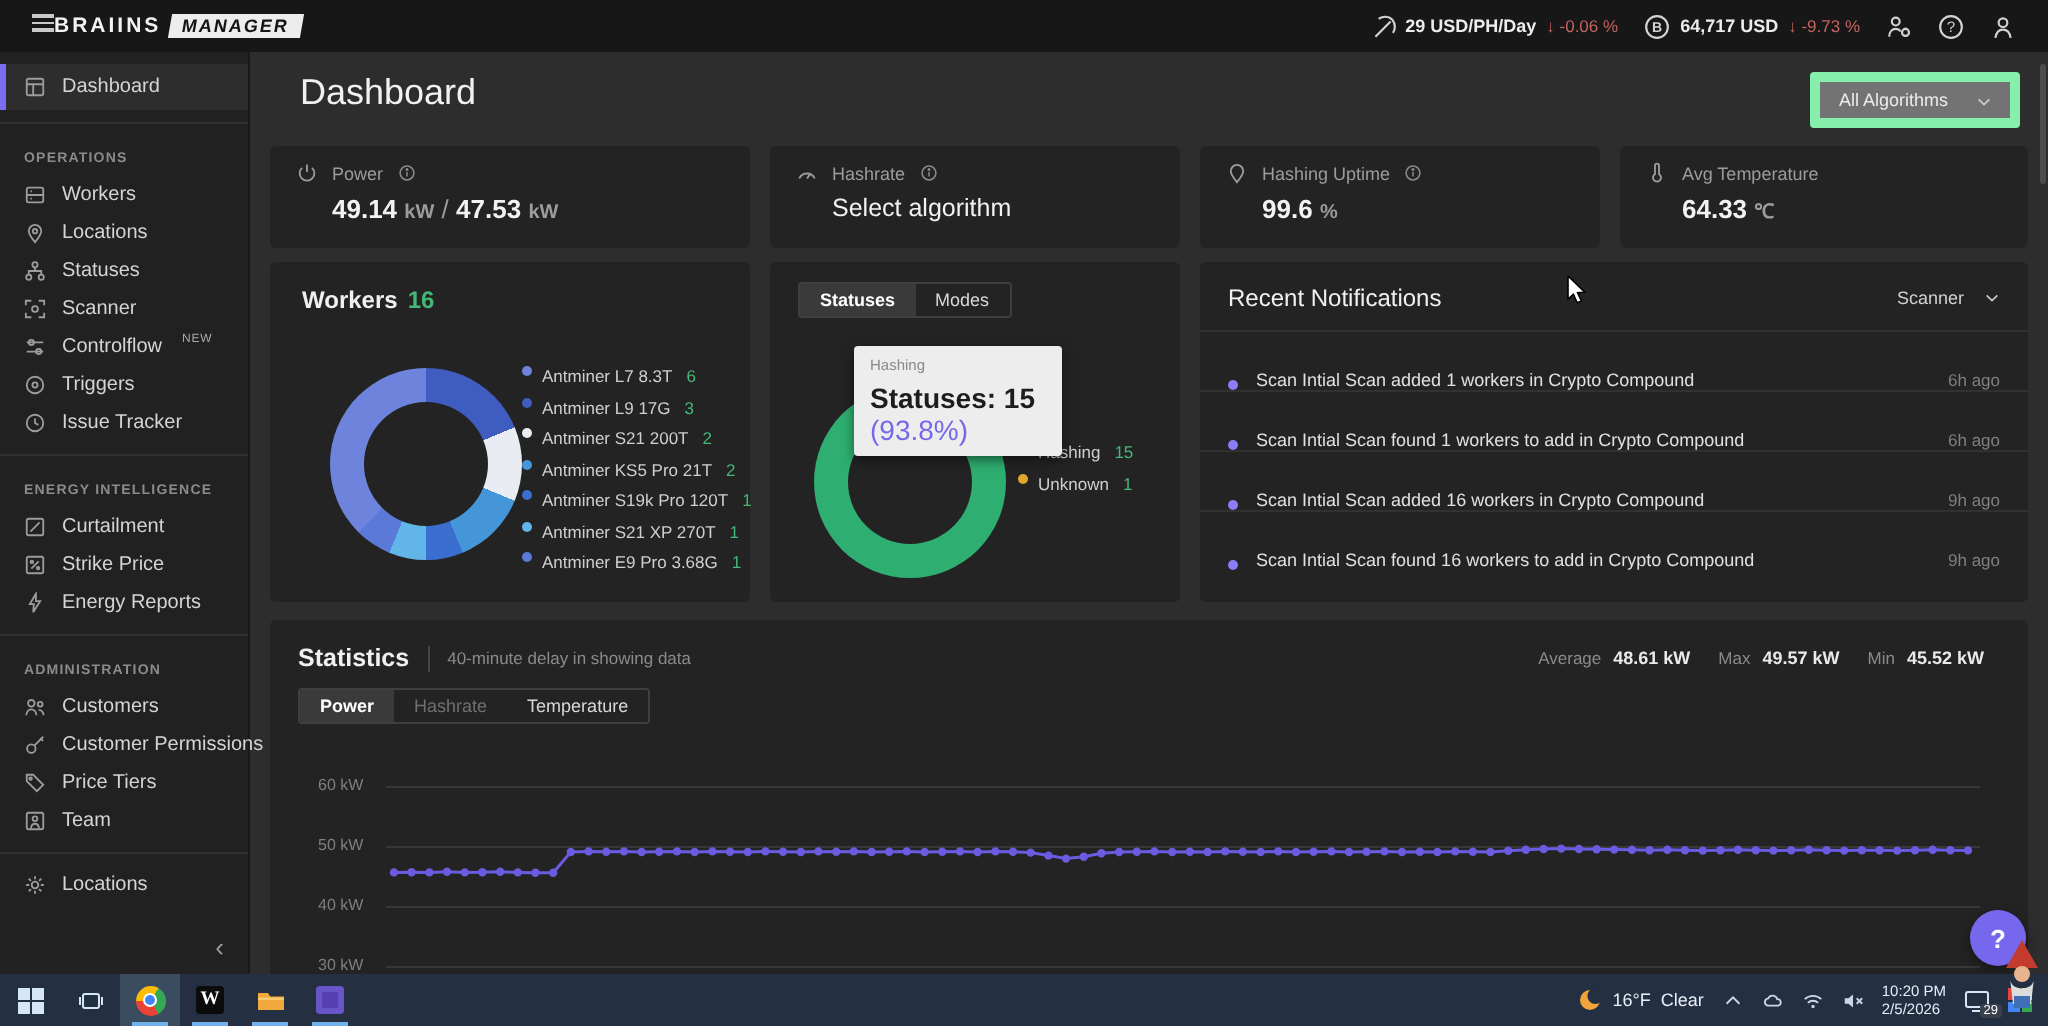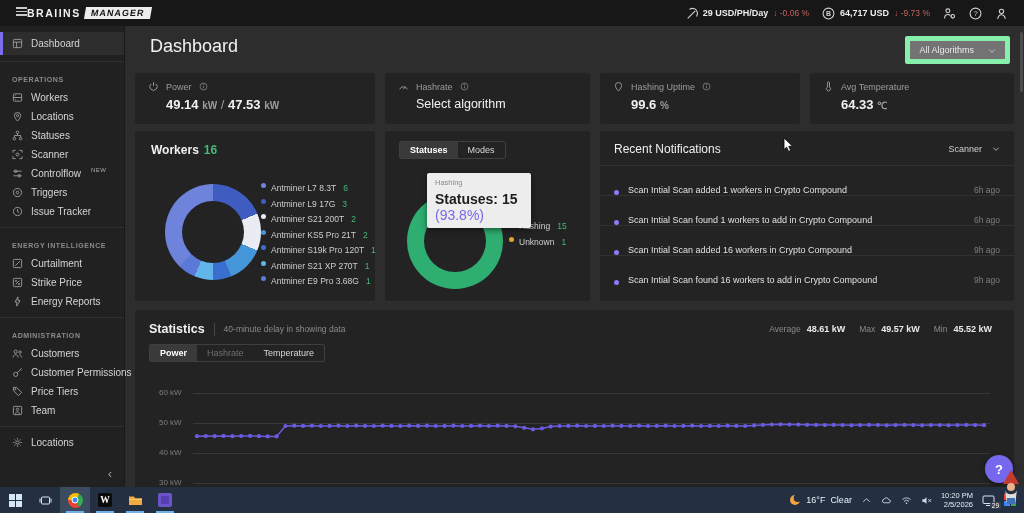--- a/index.html
+++ b/index.html
@@ -116,21 +116,21 @@
     background:conic-gradient(from 150deg,#ea4335 0 120deg,#fbbc05 120deg 240deg,#34a853 240deg 360deg)}
   .chrome i{position:absolute;left:50%;top:50%;width:7px;height:7px;border-radius:50%;background:#4285f4;
     border:1.5px solid #fff;transform:translate(-50%,-50%)}
   .wiki{width:14px;height:14px;background:#0b0b0b;border-radius:2px;color:#fff;font-family:"Liberation Serif",serif;
     font-size:9.5px;font-weight:700;display:flex;align-items:center;justify-content:center}
   .papp{width:14px;height:14px;background:#6a55c8;border-radius:2px;display:flex;align-items:center;justify-content:center}
   .papp i{width:8px;height:8px;background:#563fb0;border-radius:1px;display:block}
   .tk-right{margin-left:auto;display:flex;align-items:center;gap:9px;padding:0 8px}
   .weather{display:flex;align-items:center;gap:5px;font-size:9px;color:#e8eef6}
   .trayic{width:11px;height:11px;fill:none;stroke:#cdd7e2;stroke-width:1}
-  .clock{font-size:7.5px;color:#e6edf5;text-align:right;line-height:1.25}
+  .clock{font-size:7.5px;color:#e6edf5;text-align:left;line-height:1.25}
   .notifbtn{position:relative;display:flex;align-items:center;justify-content:center;cursor:pointer}
   .nbadge{position:absolute;bottom:-3px;right:-6px;background:#39404b;color:#fff;font-size:6.5px;
     padding:0 2px;border-radius:2px}
   .spot{width:12px;height:12px;display:grid;grid-template-columns:1fr 1fr;grid-template-rows:1fr 1fr;gap:1px}
   .spot i{display:block}
   .cursor{position:absolute;left:783px;top:138px;z-index:50;pointer-events:none}
   .gnome{position:absolute;left:1000px;top:470px;z-index:30;pointer-events:none}
 </style>
 </head>
 <body>

